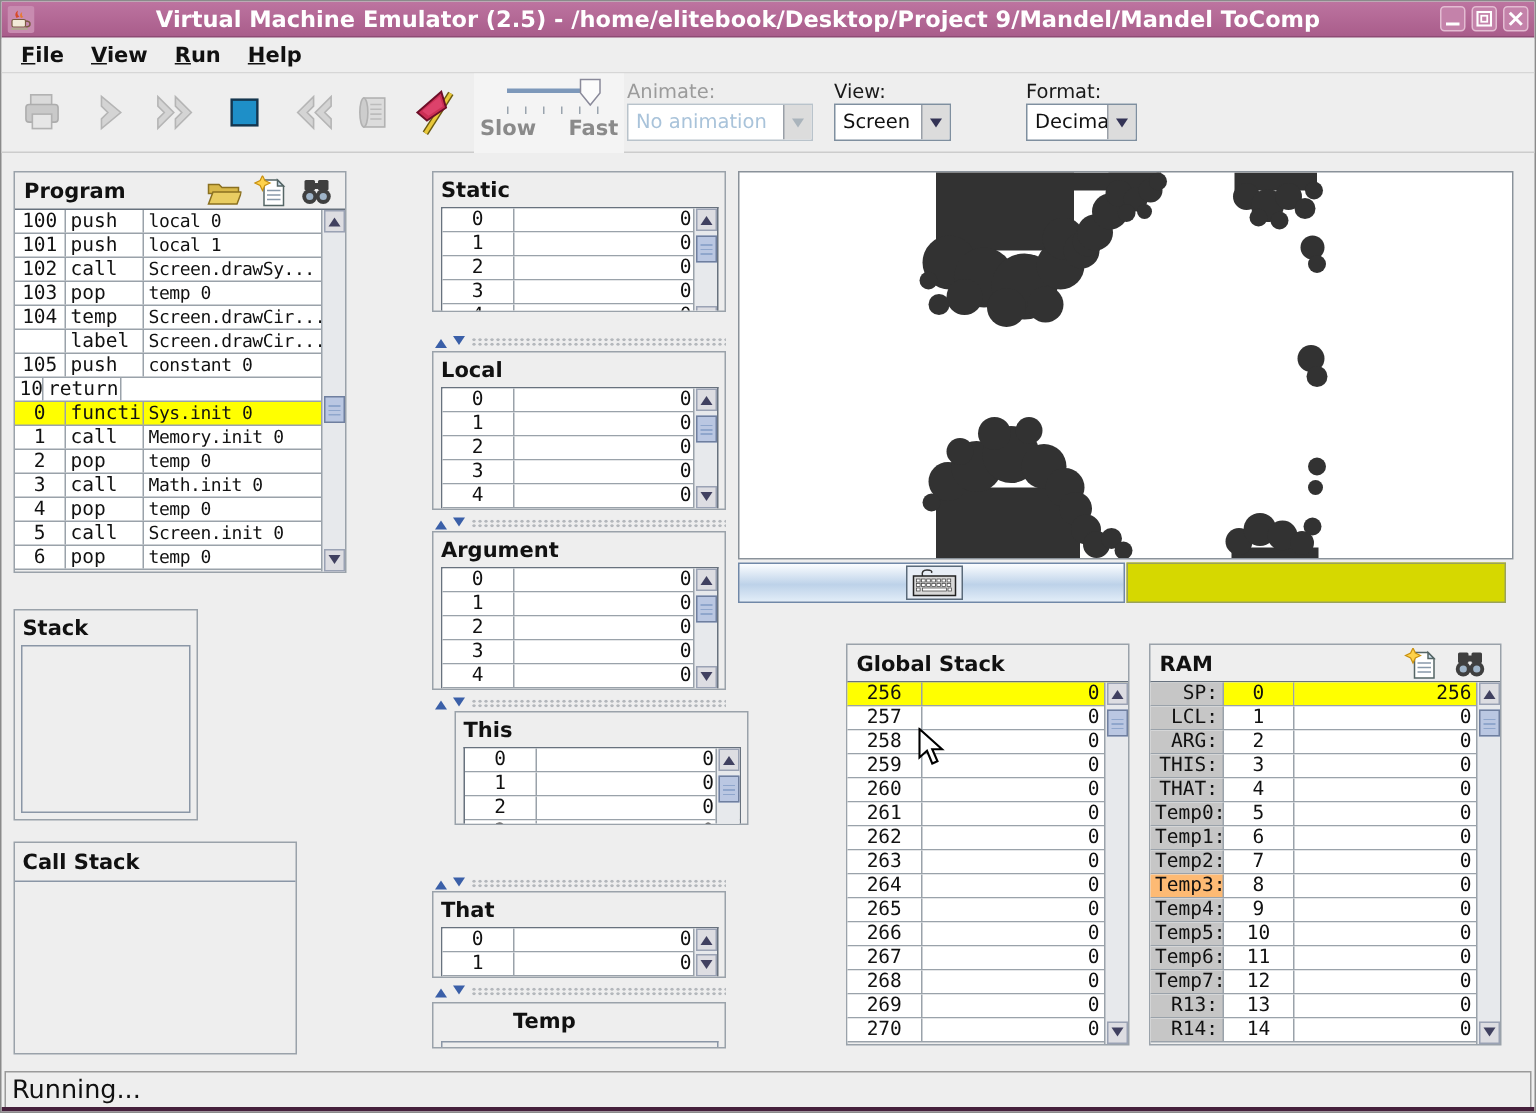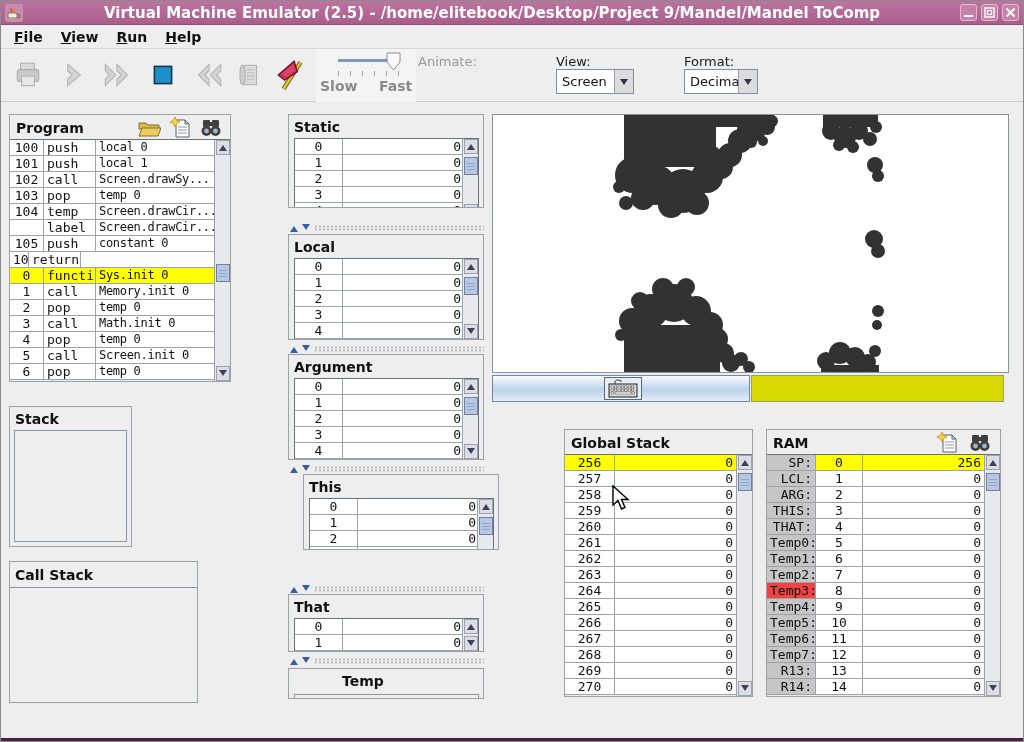--- a/index.html
+++ b/index.html
@@ -192,20 +192,26 @@
         <div class="tick" style="left:34px"></div>
       <div class="tick" style="left:46px"></div>
         <div class="tick" style="left:58px"></div>
       <div class="tick" style="left:70px"></div>
         <div class="tick" style="left:82px"></div>
       <span class="sl-label" style="left:4px">Slow</span>
       <span class="sl-label" style="left:63px">Fast</span>
     </div>
 
     <span class="combo-label lbl-dis" style="left:417px">Animate:</span>
+    <div class="combo disabled" style="left:417px;width:124px">
+      <span>No animation</span>
+      <span class="arrow-btn">
+          <span class="tri-down"></span>
+        </span>
+    </div>
 
     <span class="combo-label" style="left:555px">View:</span>
     <div class="combo" style="left:555px;width:78px">
       <span>Screen</span>
       <span class="arrow-btn">
           <span class="tri-down"></span>
         </span>
     </div>
 
     <span class="combo-label" style="left:683px">Format:</span>
@@ -774,21 +780,21 @@
           <div class="tc" style="width: 49px; text-align: right; background: rgb(198, 198, 198);">Temp1:</div>
           <div class="tc" style="width: 47px; text-align: center;">6</div>
           <div class="tc" style="width: 121px; text-align: right;">0</div>
         </div>
         <div class="trow">
           <div class="tc" style="width: 49px; text-align: right; background: rgb(198, 198, 198);">Temp2:</div>
           <div class="tc" style="width: 47px; text-align: center;">7</div>
           <div class="tc" style="width: 121px; text-align: right;">0</div>
         </div>
         <div class="trow">
-          <div class="tc" style="width: 49px; text-align: right; background: #ef4444;">Temp3:</div>
+          <div class="tc" style="width: 49px; text-align: right; background: #fdba74;">Temp3:</div>
           <div class="tc" style="width: 47px; text-align: center;">8</div>
           <div class="tc" style="width: 121px; text-align: right;">0</div>
         </div>
         <div class="trow">
           <div class="tc" style="width: 49px; text-align: right; background: rgb(198, 198, 198);">Temp4:</div>
           <div class="tc" style="width: 47px; text-align: center;">9</div>
           <div class="tc" style="width: 121px; text-align: right;">0</div>
         </div>
         <div class="trow">
           <div class="tc" style="width: 49px; text-align: right; background: rgb(198, 198, 198);">Temp5:</div>
@@ -820,19 +826,22 @@
             <div class="tri-u"></div>
           </div>
           <div class="sb-thumb" style="top: 18px;"></div>
           <div class="sb-btn down">
             <div class="tri-d"></div>
           </div>
         </div>
       </div>
   </div>
 
+  <div class="statusbar">
+    <span>Running...</span>
+  </div>
   <div class="bottom-edge"></div>
 
   <svg class="cursor" width="22" height="26" viewBox="0 0 22 26">
     <polygon points="2,1 2,20 7,15.5 10.5,24 14,22.5 10.5,14.5 17,14.5" fill="#ffffff" stroke="#000" stroke-width="1.4"></polygon>
   </svg>
 
 </div>
 
 </body></html>

